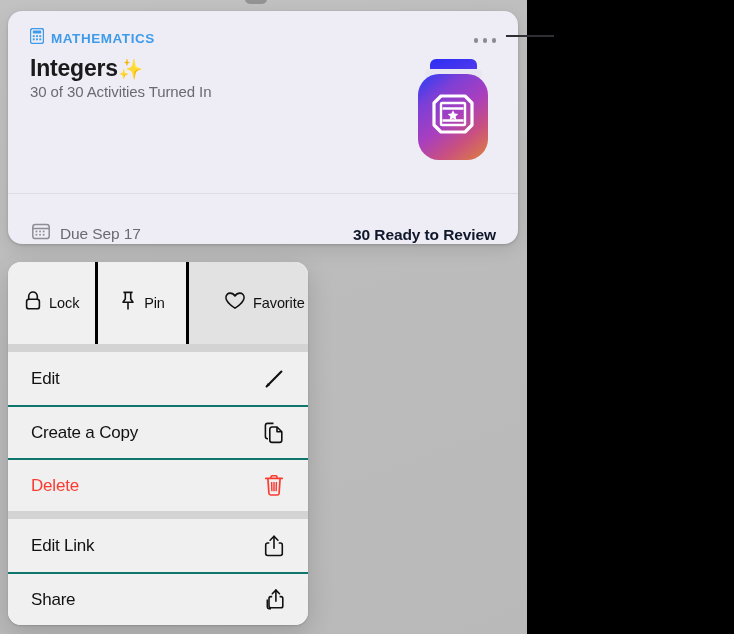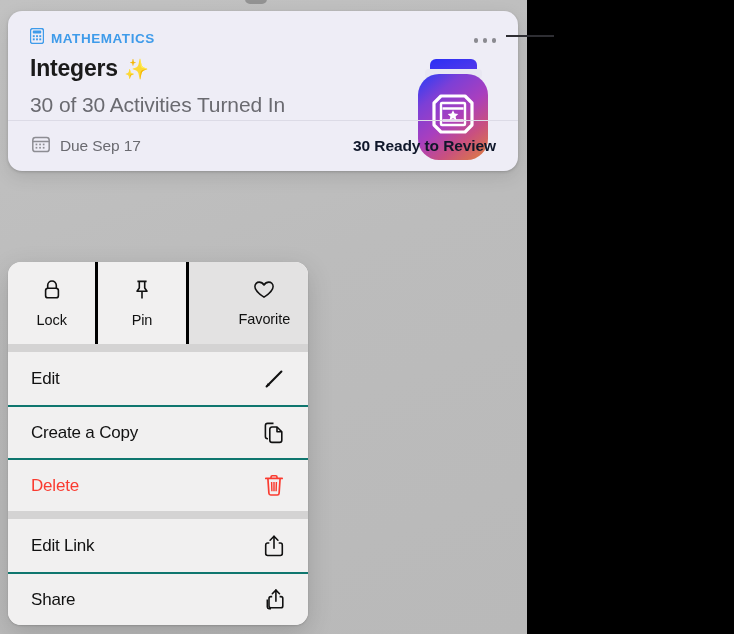--- a/index.html
+++ b/index.html
@@ -36,21 +36,21 @@
     border-radius: 5px;
     background: #6e6e6e;
     opacity: .55;
   }
 
   
   #card {
     position: absolute;
     left: 8px; top: 11px;
     width: 510px;
-    height: 160px;
+    height: 233px;
     background: #eeedf6;
     border-radius: 14px;
     box-shadow: 0 1px 3px rgba(0,0,0,.18), 0 6px 18px rgba(0,0,0,.10);
     overflow: hidden;
   }
   #card-body {
     position: relative;
     height: 177px;
     padding: 17px 20px 0 22px;
     box-sizing: border-box;
@@ -63,36 +63,36 @@
   .subject-label {
     color: #3e9bea;
     font-size: 13.5px;
     font-weight: bold;
     letter-spacing: .55px;
   }
   .calc-icon { display:block; }
   #title-row {
     display: flex;
     align-items: baseline;
-    gap: 6px;
+    gap: 0;
     margin-top: 7px;
   }
   #card-title {
     font-size: 23px;
     font-weight: bold;
     color: #1a1a1a;
     letter-spacing: -.2px;
   }
   #sparkle {
     font-size: 20px;
     line-height: 1;
   }
   #card-sub {
-    margin-top: 11px;
-    font-size: 21px;
+    margin-top: 1px;
+    font-size: 15px;
     color: #6a6a70;
     letter-spacing: -.1px;
   }
   #ellipsis {
     position: absolute;
     right: 22px; top: 27px;
     display: flex;
     gap: 4.5px;
     cursor: pointer;
   }
@@ -107,21 +107,21 @@
     right: 20px; top: 46px;
     width: 90px; height: 112px;
   }
   #card-footer {
     position: absolute;
     left: 0; bottom: 0;
     width: 100%;
     height: 51px;
     border-top: 1px solid #dcdbe6;
     display: flex;
-    align-items: center;
+    align-items: flex-end;
     justify-content: space-between;
     padding: 0 22px 0 24px;
     box-sizing: border-box;
   }
   .due-group {
     display: flex;
     align-items: center;
     gap: 10px;
   }
   .due-text {
@@ -156,21 +156,21 @@
     box-shadow: 0 1px 2px rgba(0,0,0,.14), 0 8px 26px rgba(0,0,0,.16);
   }
   .quick-row {
     display: flex;
     height: 82px;
     background: #f1f0f0;
   }
   .quick-cell {
     flex: 1;
     display: flex;
-    flex-direction: column;
+    flex-direction: row;
     align-items: center;
     justify-content: center;
     gap: 7px;
     cursor: pointer;
     position: relative;
   }
   .quick-cell + .quick-cell { border-left: 3px solid #000000; }
   .quick-cell.highlight { background: #e3e2e2; padding-left: 32px; }
   .quick-label {
     font-size: 14.5px;

